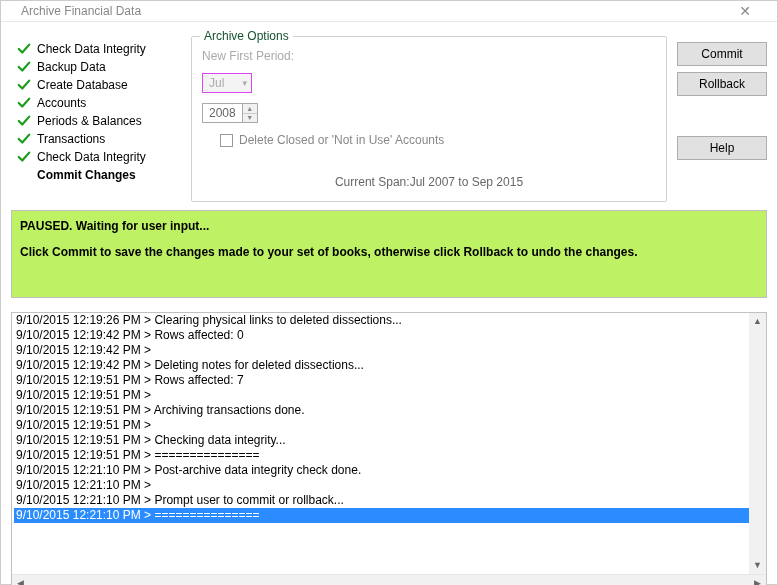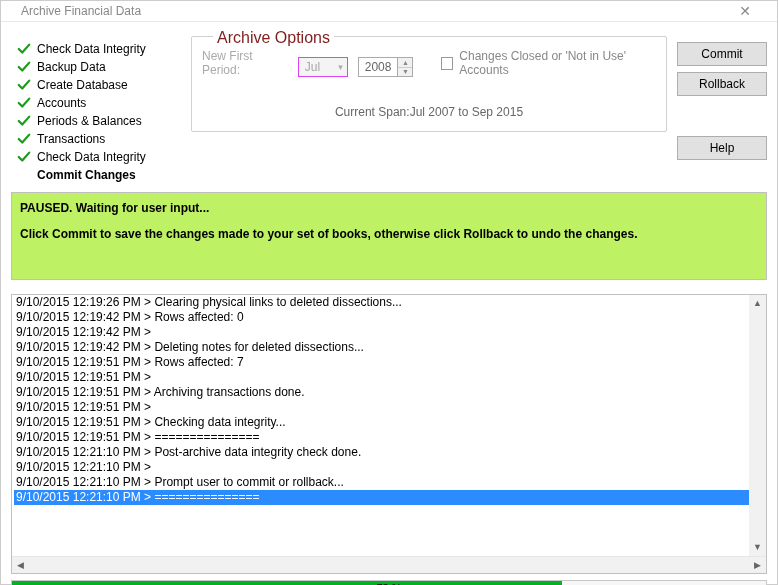--- a/index.html
+++ b/index.html
@@ -69,31 +69,32 @@
   .fieldset {
     border: 1px solid #d0d0d0;
     border-radius: 2px;
     padding: 8px 10px 12px 10px;
     position: relative;
     margin-top: 8px;
   }
   .fieldset-legend {
     position: absolute;
     top: -8px;
-    left: 21px;
+    left: 8px;
     background: #fff;
     padding: 0 4px;
-    color: #7f1d1d;
-    font-size: 16px;
+    color: #14532d;
+    font-size: 12px;
   }
   .opts-row {
     display: flex;
-    align-items: flex-end;
+    align-items: flex-start;
     gap: 10px;
     margin-top: 4px;
+    flex-direction: column;
   }
   .opts-label {
     color: #aaa;
     font-size: 12px;
     width: 95px;
   }
   .combo {
     display: inline-flex;
     align-items: center;
     border: 1px solid #d946ef;
@@ -315,21 +316,21 @@
             </span>
             <span class="spinner">
               <span class="spinner-val">2008</span>
               <span class="spinner-btns">
                 <div>▲</div>
                 <div>▼</div>
               </span>
             </span>
             <span class="checkbox">
               <span class="checkbox-box"></span>
-              <span class="checkbox-label">Changes Closed or 'Not in Use' Accounts</span>
+              <span class="checkbox-label">Delete Closed or 'Not in Use' Accounts</span>
             </span>
           </div>
           <div class="span-text">Current Span:Jul 2007 to Sep 2015</div>
         </div>
       </div>
 
       <div class="right-col">
         <div class="btn">Commit</div>
         <div class="btn">Rollback</div>
         <div class="spacer"></div>

